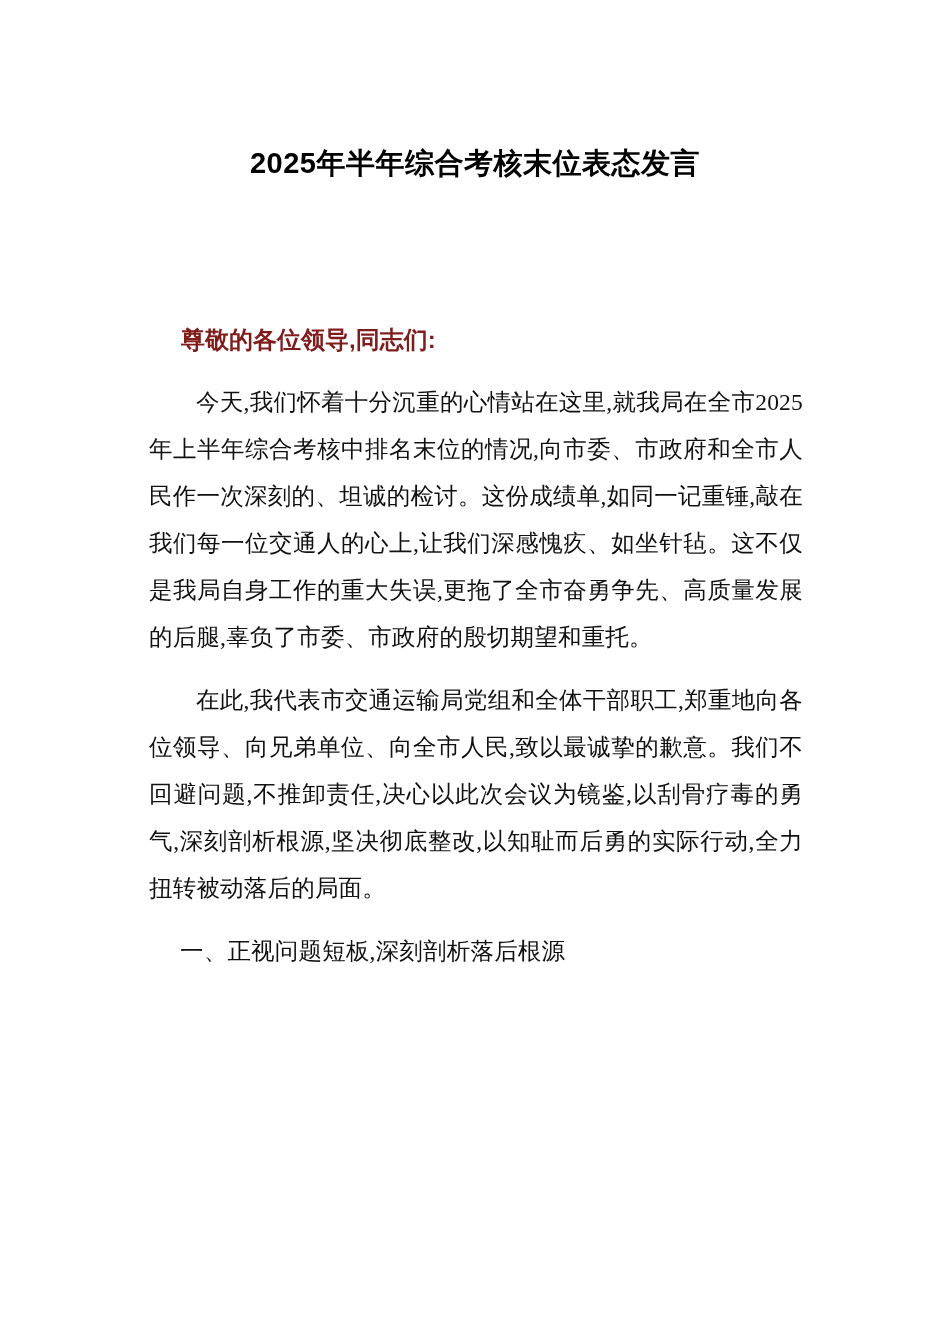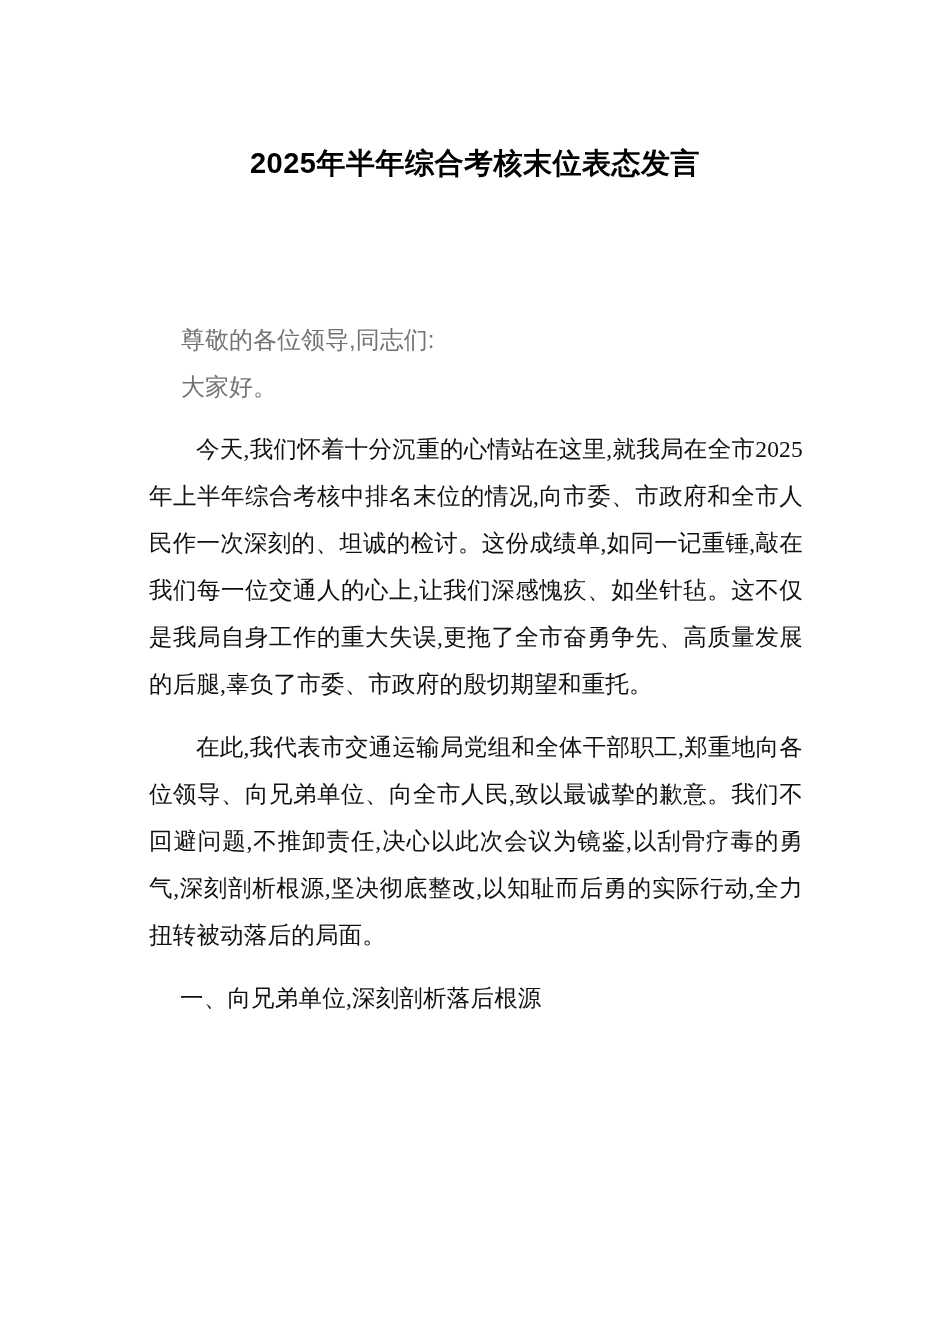--- a/index.html
+++ b/index.html
@@ -44,25 +44,25 @@
   .body-block {
     position: absolute;
     left: 133px;
     top: 316px;
     width: 686px;
   }
 
   
   .salutation {
     font-family: "Liberation Sans", "DejaVu Sans", sans-serif;
-    font-weight: 400;
+    font-weight: 700;
     font-size: 24px;
     line-height: 47px;
     text-indent: 2em;
-    color: #737373;
+    color: #7f1d1d;
     white-space: nowrap;
   }
 
   
   .para {
     font-family: "Liberation Serif", "DejaVu Serif", serif;
     font-size: 23.5px;
     line-height: 47px;
     text-indent: 2em;
     text-align: justify;
@@ -91,24 +91,23 @@
 <body>
 
 <div class="page">
 
   <div class="doc-title">2025年半年综合考核末位表态发言</div>
 
   <div class="body-block">
 
     <div class="salutation">尊敬的各位领导,同志们:</div>
 
-    <div class="salutation">大家好。</div>
 
     <p class="para">今天,我们怀着十分沉重的心情站在这里,就我局在全市2025年上半年综合考核中排名末位的情况,向市委、市政府和全市人民作一次深刻的、坦诚的检讨。这份成绩单,如同一记重锤,敲在我们每一位交通人的心上,让我们深感愧疚、如坐针毡。这不仅是我局自身工作的重大失误,更拖了全市奋勇争先、高质量发展的后腿,辜负了市委、市政府的殷切期望和重托。</p>
 
     <p class="para">在此,我代表市交通运输局党组和全体干部职工,郑重地向各位领导、向兄弟单位、向全市人民,致以最诚挚的歉意。我们不回避问题,不推卸责任,决心以此次会议为镜鉴,以刮骨疗毒的勇气,深刻剖析根源,坚决彻底整改,以知耻而后勇的实际行动,全力扭转被动落后的局面。</p>
 
-    <p class="section-heading">一、向兄弟单位,深刻剖析落后根源</p>
+    <p class="section-heading">一、正视问题短板,深刻剖析落后根源</p>
 
 
   </div>
 
 </div>
 
 </body></html>

